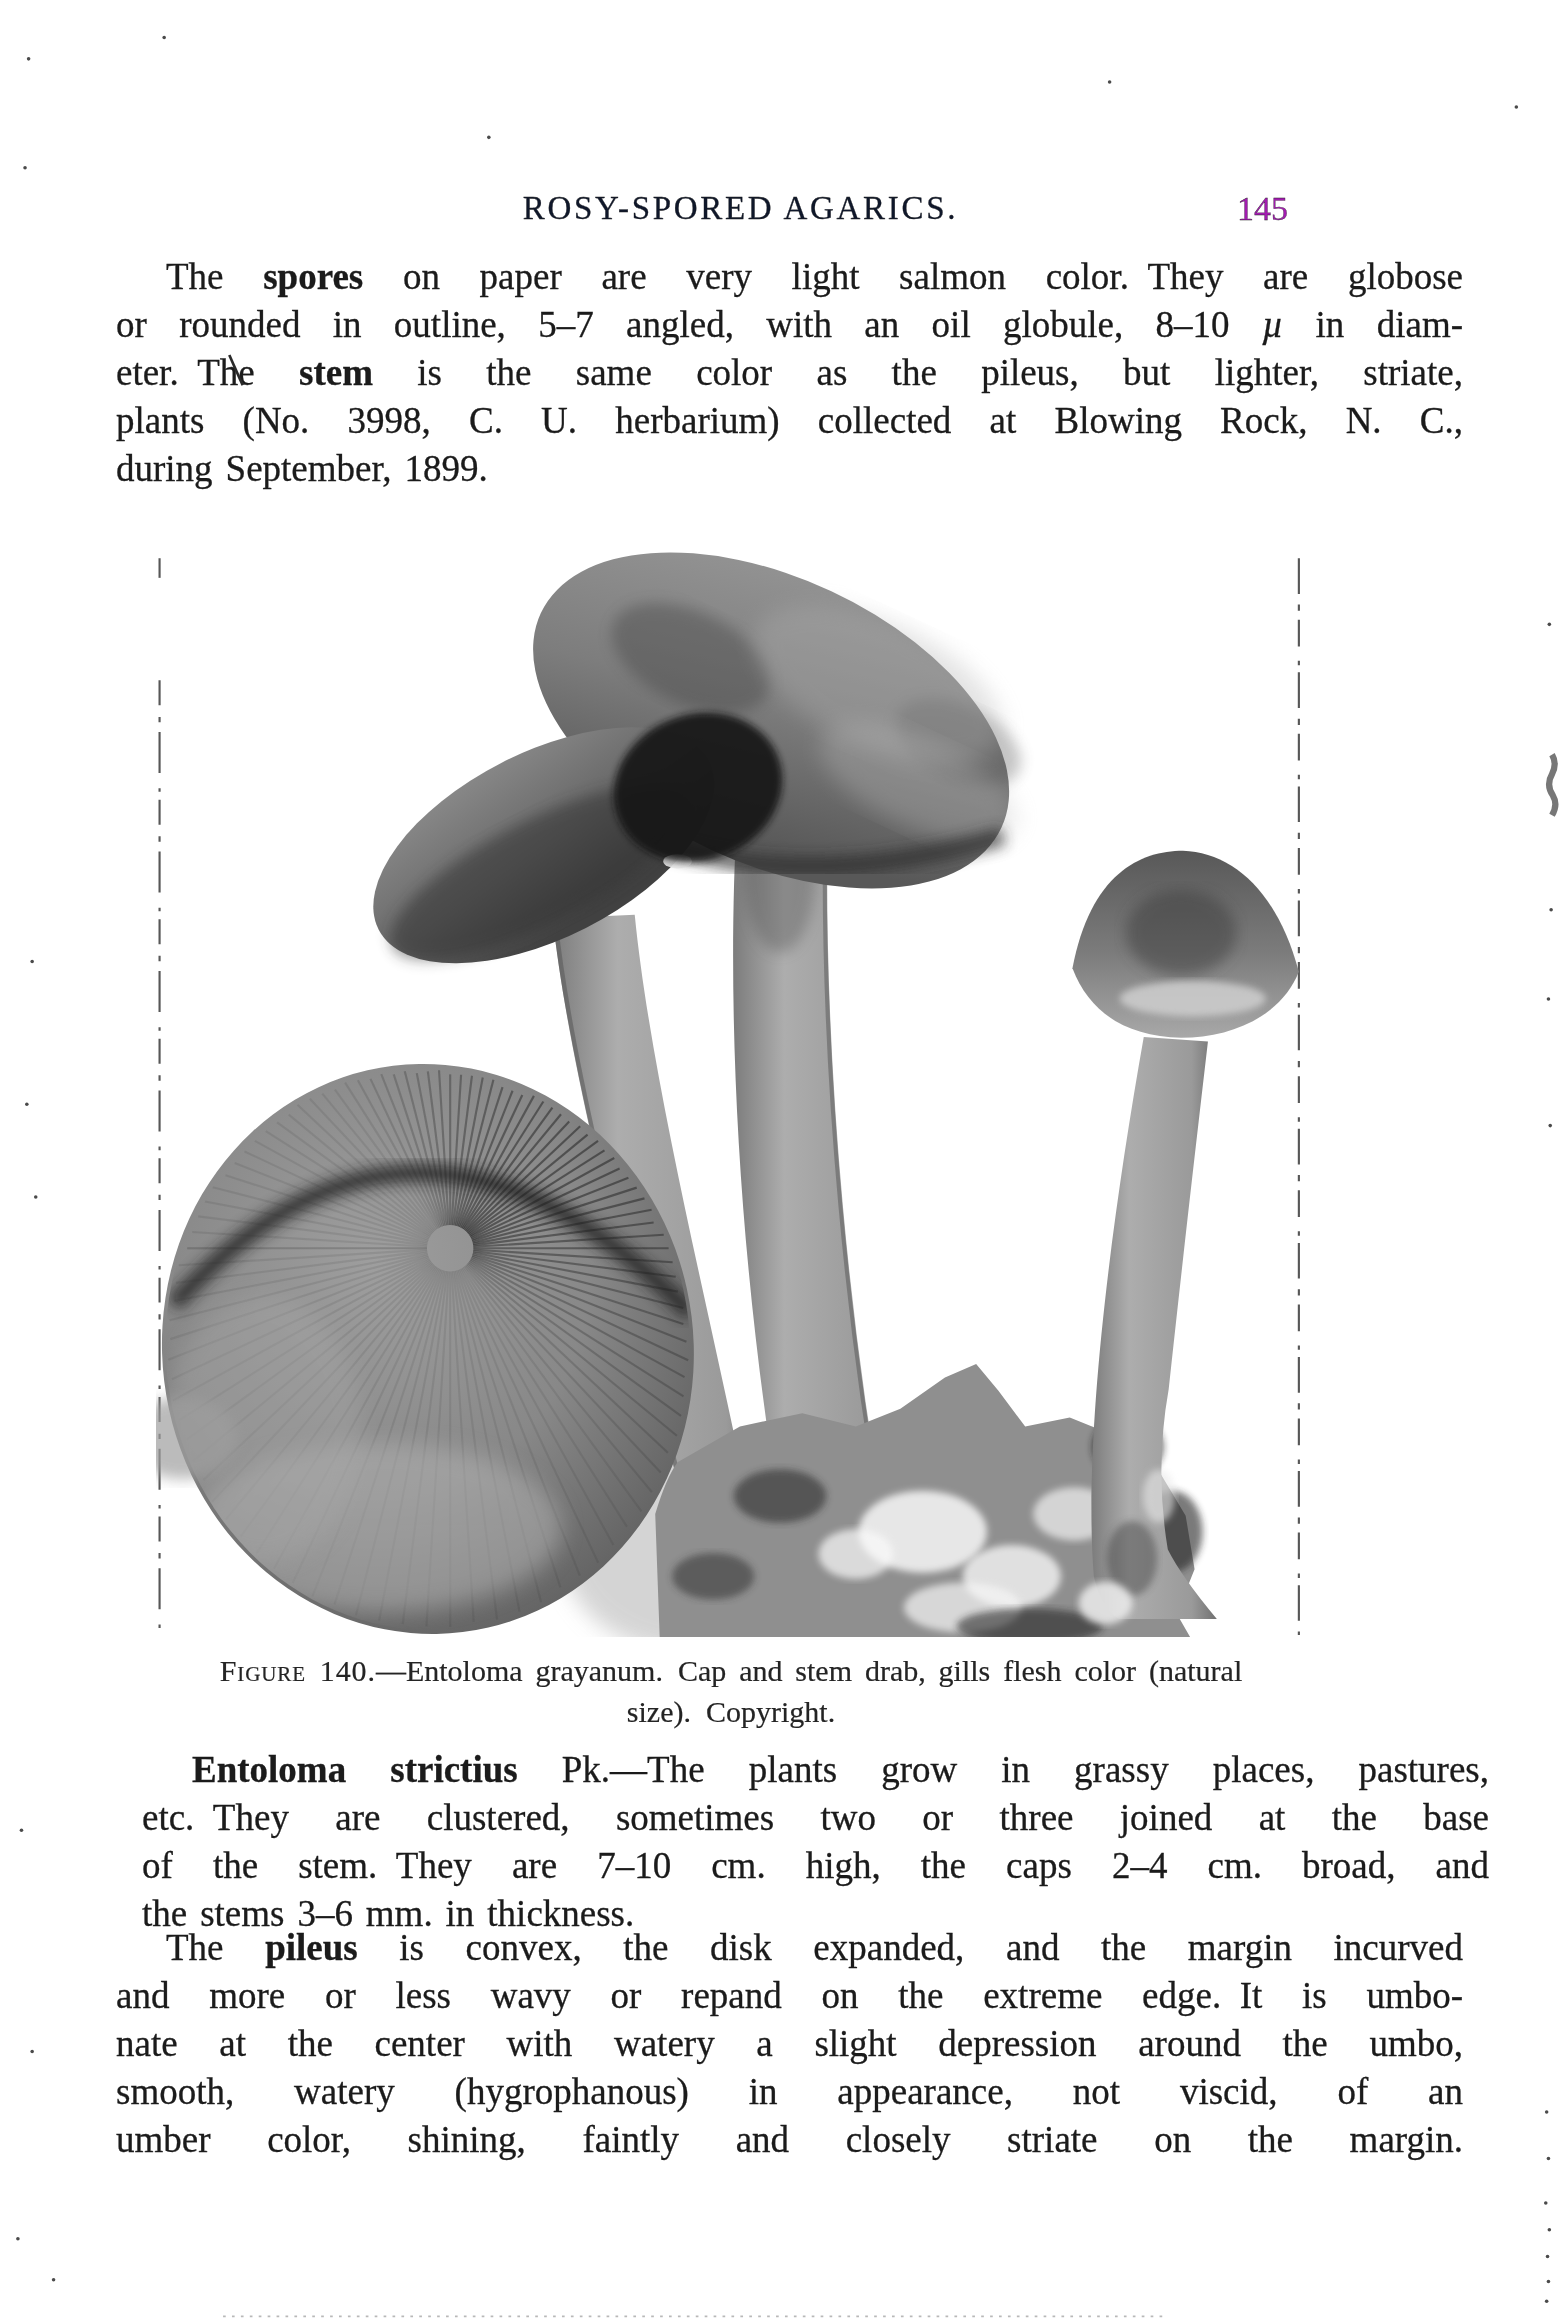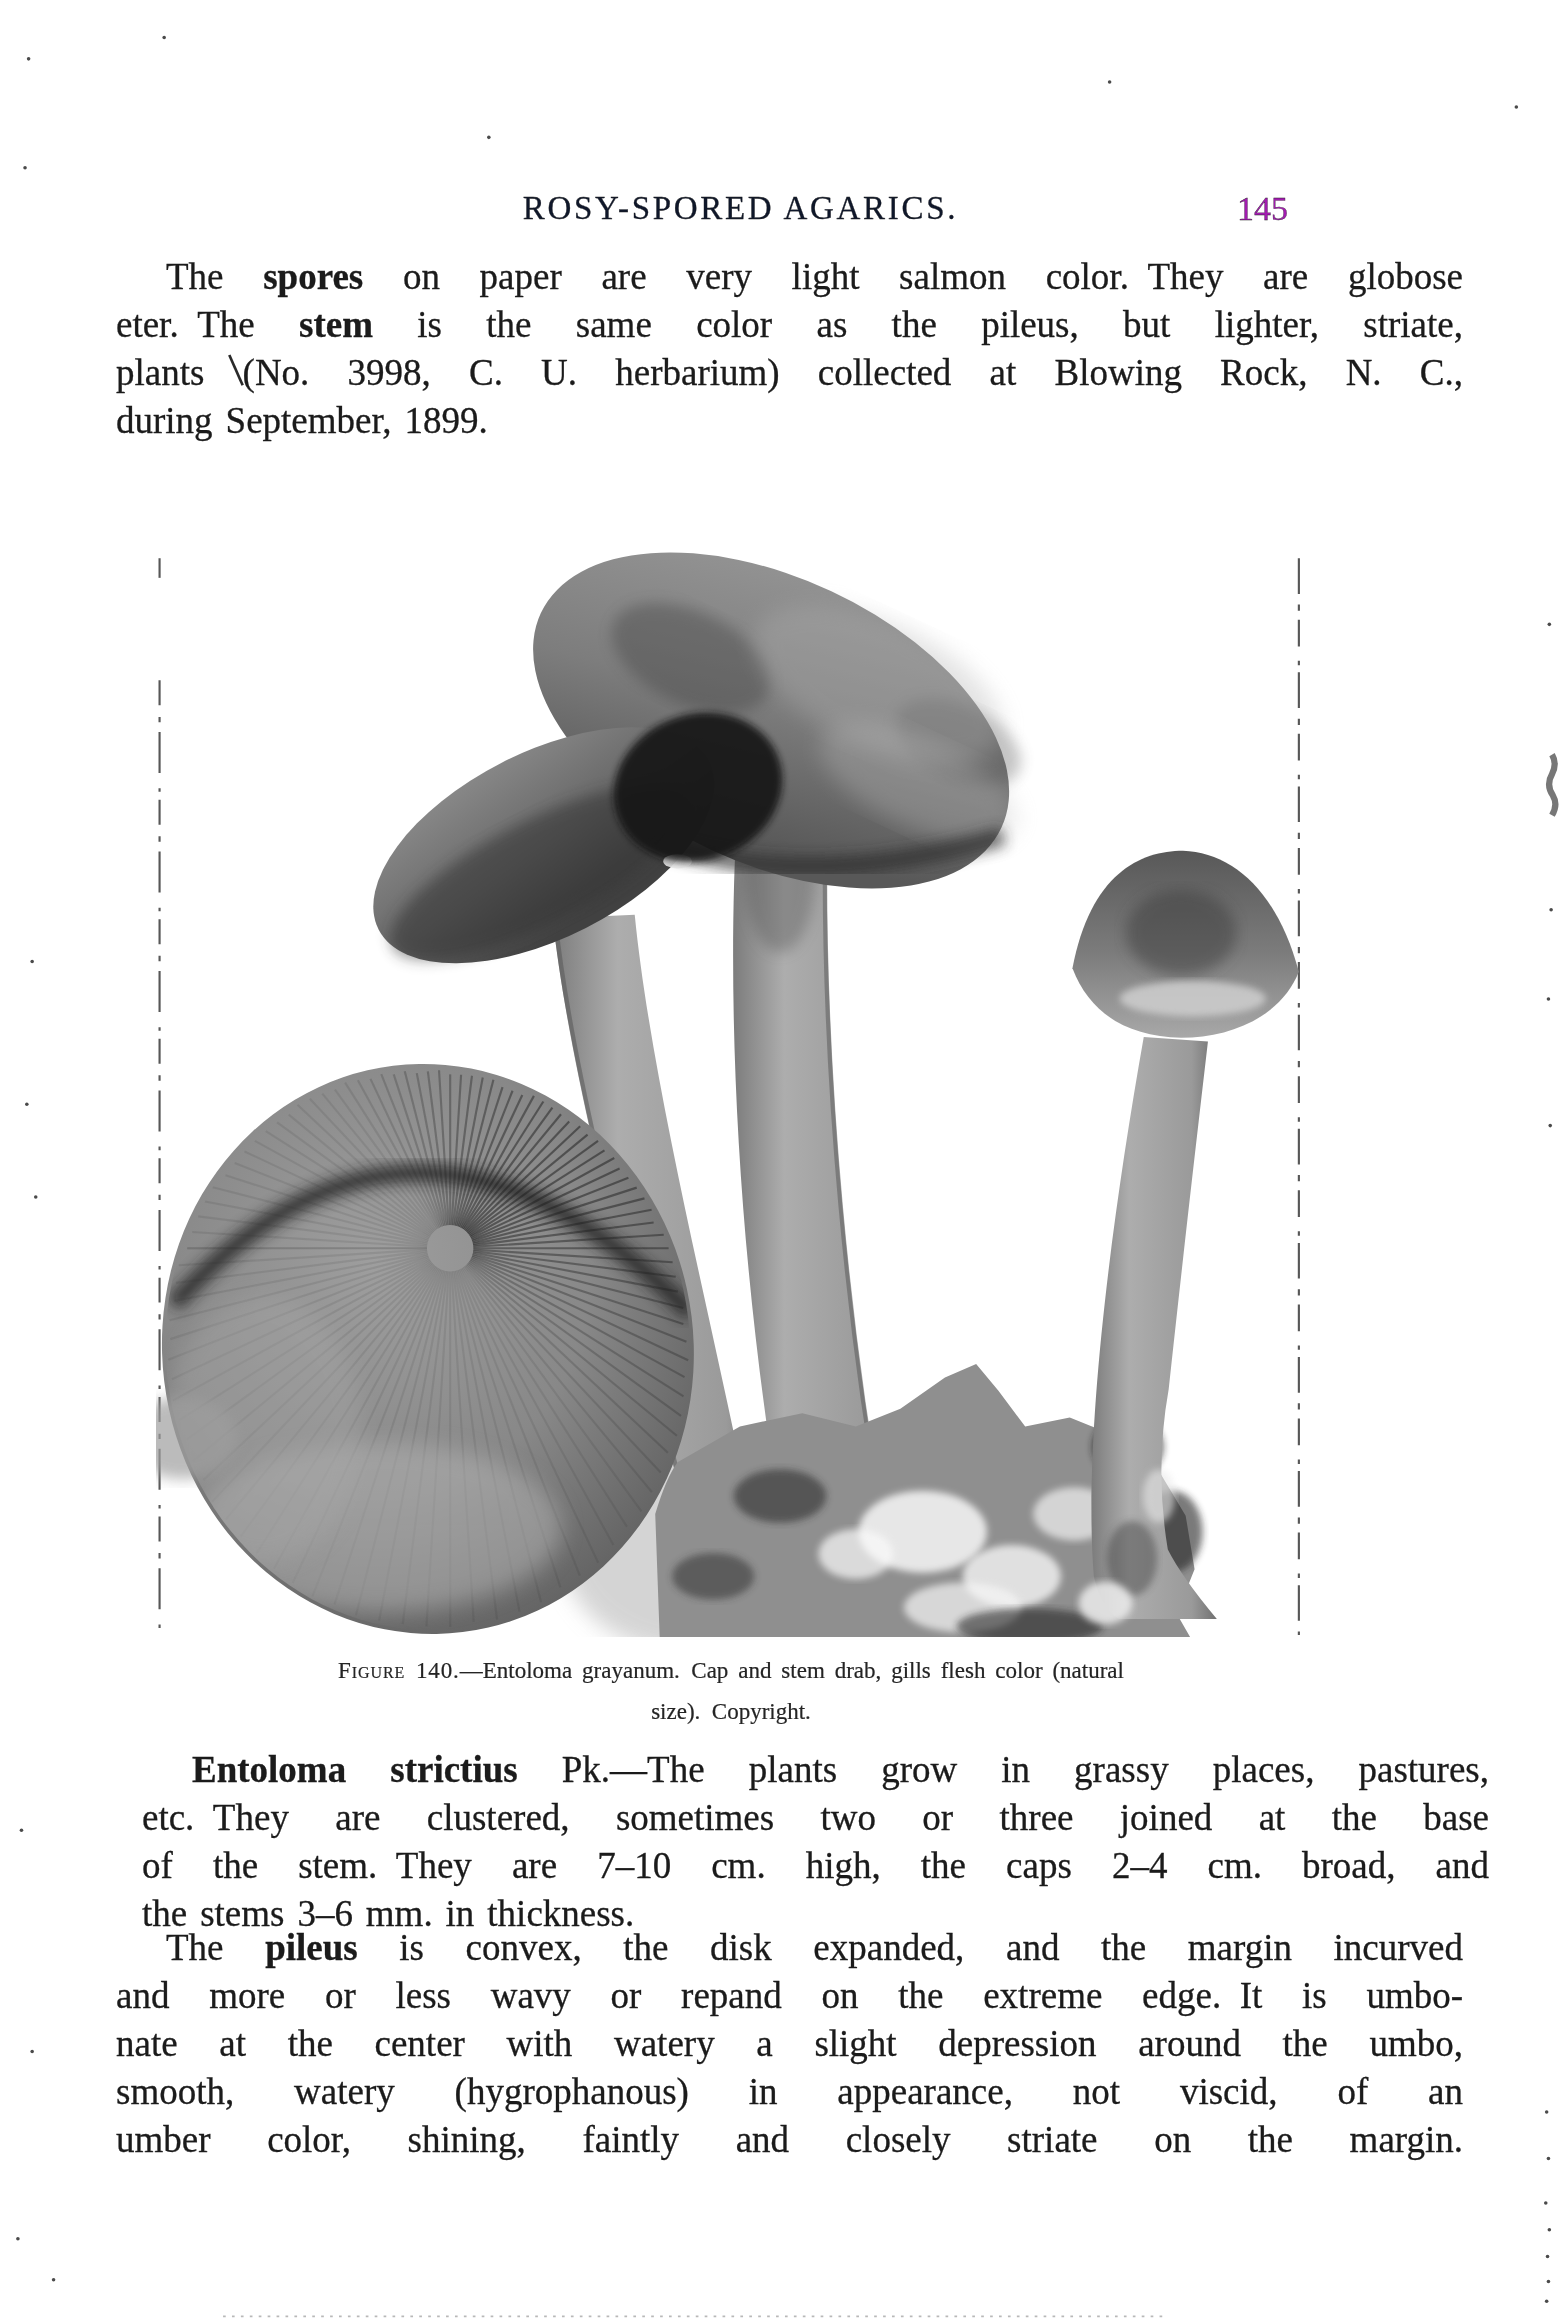--- a/index.html
+++ b/index.html
@@ -32,39 +32,40 @@
   .it{font-style:italic;}
   #para-0{top:253px;}
   #para-1{top:1746px;margin-left:26px;}
   #para-2{top:1924px;}
   
   .figure-wrap{position:absolute;left:156px;top:551px;width:1150px;height:1086px;}
   .figure-wrap svg{display:block;width:100%;height:100%;}
   
   .caption{
     position:absolute;left:156px;top:1650px;width:1150px;text-align:center;
-    font-size:23px;line-height:41px;color:#242424;word-spacing:.18em;
+    font-size:30px;line-height:41px;color:#242424;word-spacing:.18em;
     -webkit-text-stroke:0.2px #242424;
   }
   .sc{font-variant:small-caps;letter-spacing:0.9px;}
   
   .marks{position:absolute;inset:0;pointer-events:none;}
 </style>
 </head>
 <body>
 
 <div class="page">
 
   <div class="header">
     <div class="header-title">ROSY-SPORED AGARICS.</div>
     <div class="page-number">145</div>
   </div>
 
   <div class="para" id="para-0">
       <div class="tline justify indent"><span>The </span><span class="b">spores</span><span> on paper are very light salmon color. They are globose</span></div>
+      <div class="tline justify"><span>or rounded in outline, 5–7 angled, with an oil globule, 8–10 </span><span class="it">µ</span><span> in diam-</span></div>
       <div class="tline justify"><span>eter. The </span><span class="b">stem</span><span> is the same color as the pileus, but lighter, striate,</span></div>
       <div class="tline justify"><span>plants (No. 3998, C. U. herbarium) collected at Blowing Rock, N. C.,</span></div>
       <div class="tline"><span>during September, 1899.</span></div>
     </div>
 
   <div class="figure-wrap">
     <svg viewBox="0 0 1290 1218" xmlns="http://www.w3.org/2000/svg" aria-label="Halftone photograph of Entoloma grayanum mushrooms: two tilted caps on long stems, a small bell-capped mushroom at right, and a large cap seen from below showing radial gills at lower left (natural size).">
       <defs>
         <radialGradient id="gcap" cx="42%" cy="34%" r="90%">
           <stop offset="0" stop-color="#9e9e9e"></stop>

